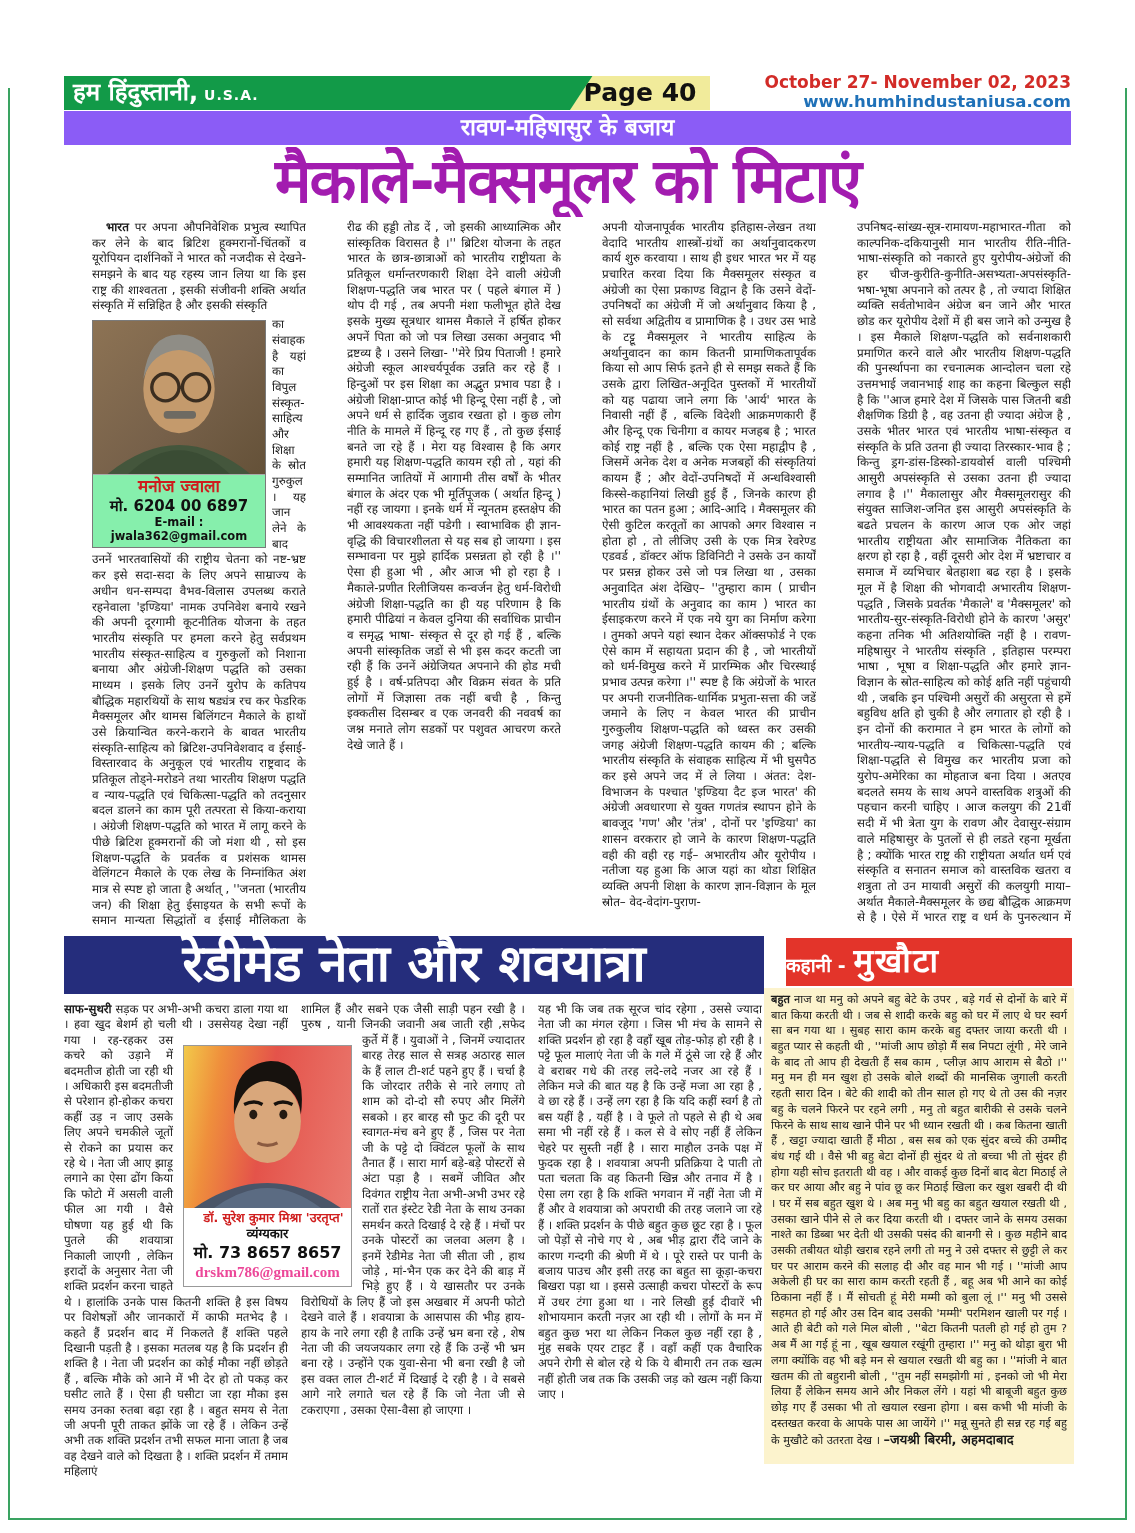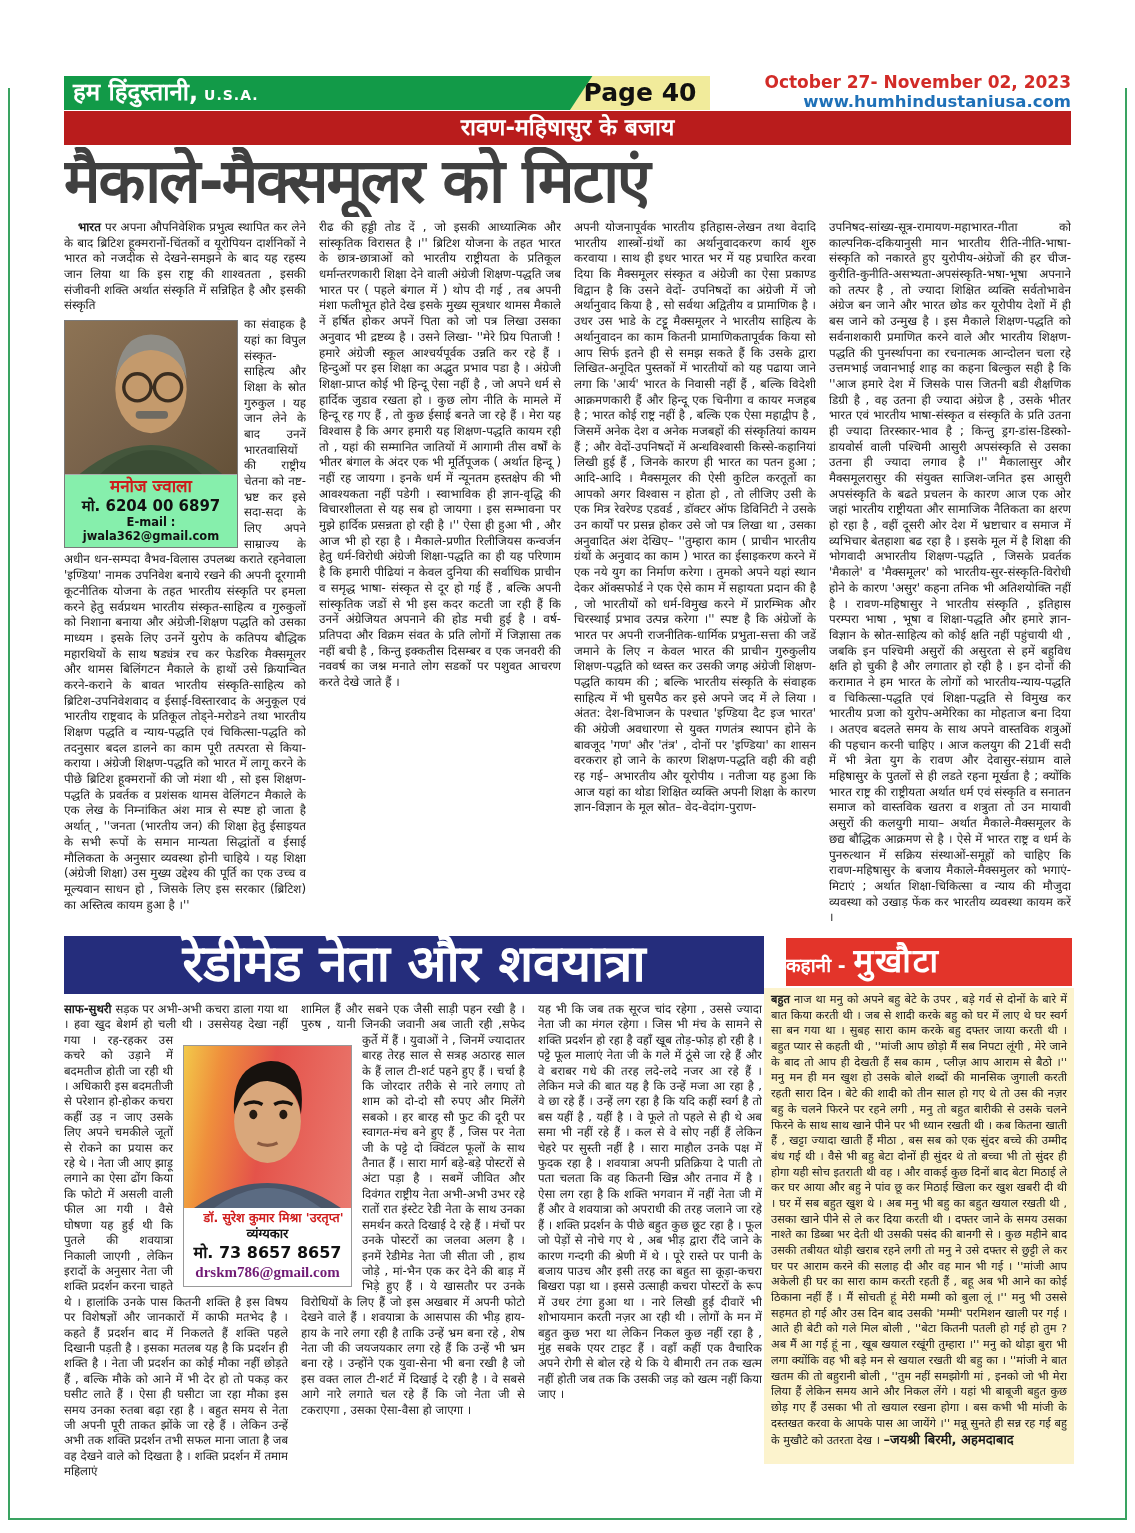--- a/index.html
+++ b/index.html
@@ -30,35 +30,35 @@
     background:#f1eb9b; clip-path:polygon(16% 0,100% 0,100% 100%,0 100%);
     text-align:center; line-height:33px; color:#111; font-weight:bold; font-size:25px;
   }
   .issue-info { position:absolute; right:64px; top:72px; text-align:right; line-height:1.18; }
   .issue-date   { color:#d22b27; font-weight:bold; font-size:17px; }
   .issue-site   { color:#1f71b8; font-weight:bold; font-size:16.5px; }
 
   
   .kicker-banner {
     position:absolute; left:64px; top:111px; width:1007px; height:34px;
-    background:#b91c1c; color:#ffffff; font-weight:bold; font-size:23px;
+    background:#8b5cf6; color:#ffffff; font-weight:bold; font-size:23px;
     text-align:center; line-height:33px; white-space:nowrap; overflow:hidden;
   }
   .main-headline {
     position:absolute; left:64px; top:147px; width:1007px; height:70px;
-    color:#404040; font-weight:bold; font-size:61px; line-height:68px;
-    letter-spacing:-2px; white-space:nowrap; overflow:hidden;
+    color:#a21caf; font-weight:bold; font-size:61px; line-height:68px;
+    letter-spacing:-2px; text-align:center; white-space:nowrap; overflow:hidden;
   }
 
   
   .main-cols {
     position:absolute; left:64px; top:220px; width:1007px; height:706px;
     display:flex; gap:13px; overflow:hidden;
   }
-  .mcol { width:242px; font-size:11.8px; line-height:1.33; text-align:justify; overflow:hidden; }
+  .mcol { width:242px; font-size:11.8px; line-height:1.33; text-align:justify; overflow:hidden;margin-left:28px; }
   .mcol p { margin:0 0 3px 0; }
   .indent { text-indent:14px; }
 
   .photo-box1 {
     float:left; width:174px; margin:3px 6px 2px 0;
     border:1.5px solid #7a7a7a; background:#86efac;
   }
   .photo1-img { height:153px; background:linear-gradient(135deg,#8d7354 0%,#77614a 55%,#645138 100%); overflow:hidden; }
   .photo1-img svg { display:block; width:100%; height:100%; }
   .cap1 { text-align:center; padding:2px 1px 4px; border-top:1px solid #aaa; }
@@ -84,21 +84,21 @@
   .photo-box2 {
     position:absolute; left:183px; top:1045px; width:169px; z-index:3;
     border:1px solid #999; background:#ffffff;
   }
   .photo2-img { height:162px; background:linear-gradient(100deg,#f2c94a 0%,#ef8f3c 20%,#e4534a 48%,#ea7a70 100%); overflow:hidden; }
   .photo2-img svg { display:block; width:100%; height:100%; }
   .cap2 { text-align:center; padding:2px 1px 4px; }
   .cap2-name  { color:#d01f1f; font-weight:bold; font-size:12.5px; line-height:1.25;padding-left:12px; }
   .cap2-role  { color:#111; font-weight:bold; font-size:13px;  line-height:1.3; }
   .cap2-phone { color:#111; font-weight:bold; font-size:16px;  line-height:1.25; }
-  .cap2-email { color:#701a75; font-weight:bold; font-size:15px;  line-height:1.3; font-family:"Liberation Serif","DejaVu Serif",serif; }
+  .cap2-email { color:#ec4899; font-weight:bold; font-size:15px;  line-height:1.3; font-family:"Liberation Serif","DejaVu Serif",serif; }
 
   
   .story-banner {
     position:absolute; left:786px; top:938px; width:286px; height:48px;
     background:#e3342a; color:#ffffff; line-height:46px;
     white-space:nowrap; overflow:hidden;
   }
   .story-kicker { font-weight:bold; font-size:19px; margin-right:8px; }
   .story-title  { font-weight:bold; font-size:33px; letter-spacing:2px; }
   .story-body {

